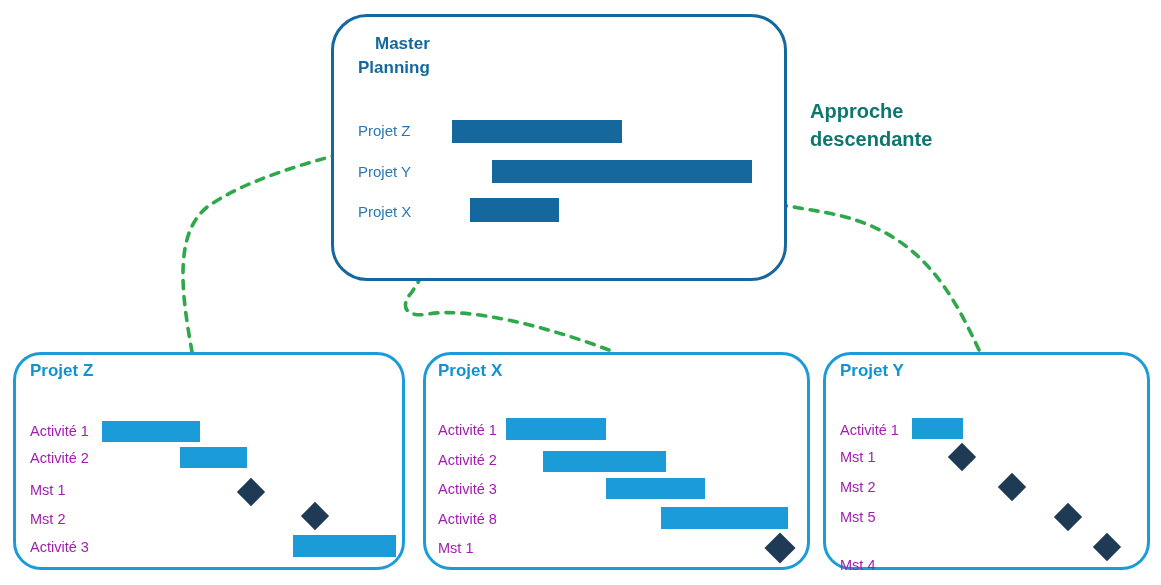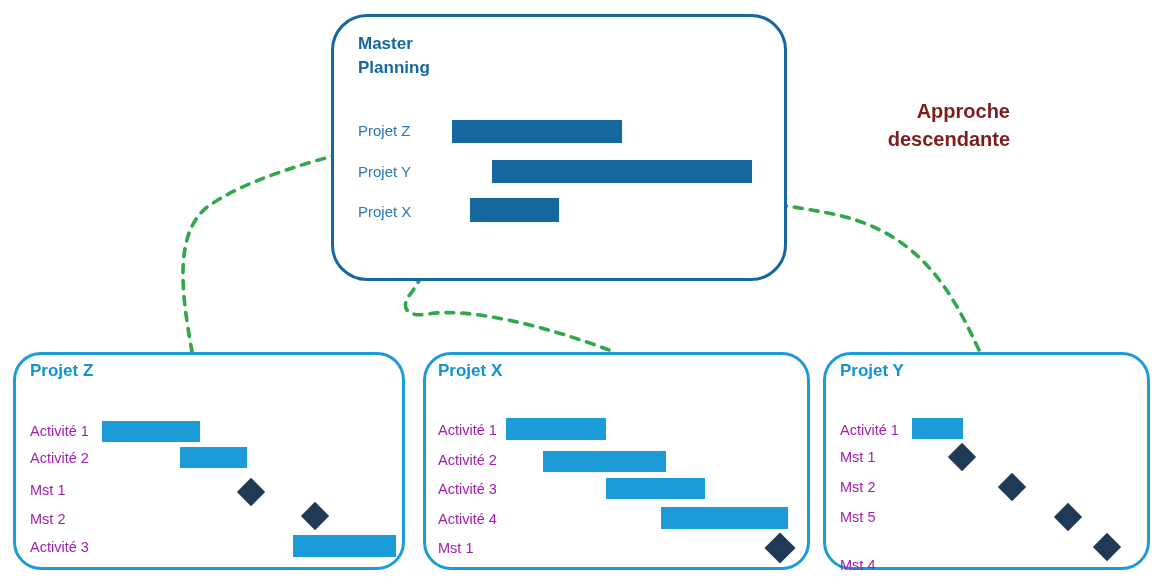--- a/index.html
+++ b/index.html
@@ -16,29 +16,29 @@
     border:3px solid #15689E;border-radius:36px;
   }
   .proj-box{border:3px solid #1B9CD9;border-radius:28px;top:352px;height:218px;}
   .proj-box.z{left:13px;width:392px;}
   .proj-box.x{left:423px;width:387px;}
   .proj-box.y{left:823px;width:327px;}
 
   .master-title{
     position:absolute;left:358px;top:32px;
     font-size:17px;font-weight:bold;color:#15689E;
-    white-space:pre-line;line-height:24px;
+    white-space:pre-line;line-height:24px;text-align:right;
   }
   .proj-title{
     position:absolute;top:361px;
     font-size:17px;font-weight:bold;color:#1193D2;
   }
   .annotation{
     position:absolute;left:810px;top:97px;width:200px;
-    text-align:right;font-size:20px;font-weight:bold;color:#7f1d1d;
+    text-align:left;font-size:20px;font-weight:bold;color:#0f766e;
     white-space:pre-line;line-height:28px;
   }
   .mlabel{
     position:absolute;left:358px;height:20px;line-height:20px;
     font-size:15px;color:#2878B8;
   }
   .plabel{
     position:absolute;height:18px;line-height:18px;
     font-size:14.5px;color:#a21caf;
   }
@@ -106,21 +106,21 @@
 
   <div class="plabel" style="left:438px;top:421px;">Activité 1</div>
   <div class="bar light" style="left:506px;top:418px;width:100px;height:22px;"></div>
 
   <div class="plabel" style="left:438px;top:451px;">Activité 2</div>
   <div class="bar light" style="left:543px;top:451px;width:123px;height:21px;"></div>
 
   <div class="plabel" style="left:438px;top:480px;">Activité 3</div>
   <div class="bar light" style="left:606px;top:478px;width:99px;height:21px;"></div>
 
-  <div class="plabel" style="left:438px;top:510px;">Activité 4</div>
+  <div class="plabel" style="left:438px;top:510px;">Activité 8</div>
   <div class="bar light" style="left:661px;top:507px;width:127px;height:22px;"></div>
 
   <div class="plabel" style="left:438px;top:539px;">Mst 1</div>
   <div class="diamond" style="left:769px;top:537px;width:22px;height:22px;"></div>
 
   <div class="box proj-box y"></div>
   <div class="proj-title" style="left:840px;">Projet Y</div>
 
   <div class="plabel" style="left:840px;top:421px;">Activité 1</div>
   <div class="bar light" style="left:912px;top:418px;width:51px;height:21px;"></div>

